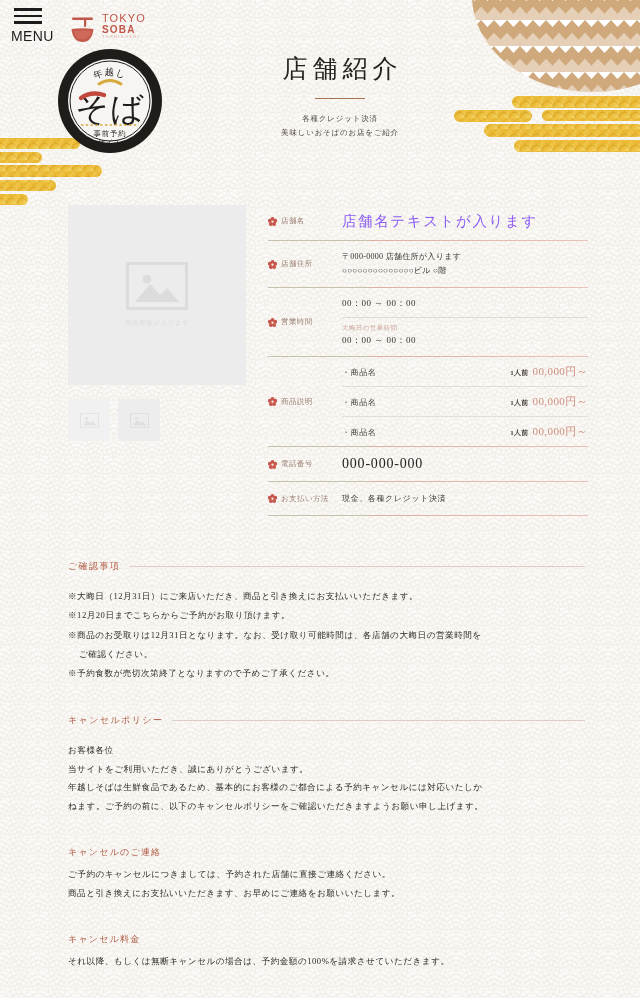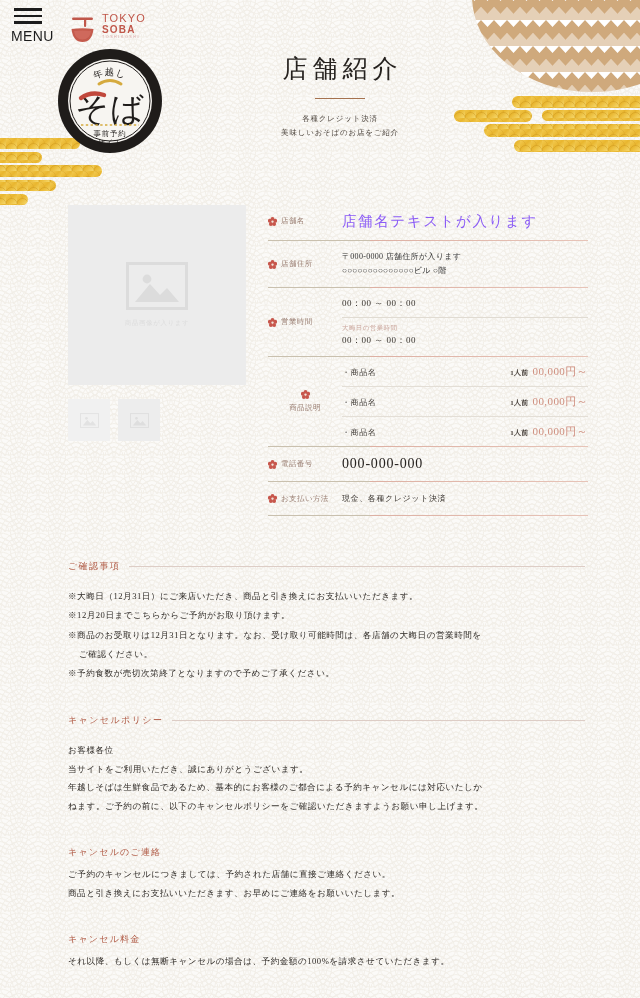--- a/index.html
+++ b/index.html
@@ -257,21 +257,21 @@
   }
   .hours-note-time {
     font-size: 9px;
     color: #3a3530;
     letter-spacing: 0.5px;
     margin-top: 1px;
   }
 
   
   .info-row.products { padding: 0; align-items: stretch; }
-  .info-row.products .info-label { align-self: center; flex-direction: column; }
+  .info-row.products .info-label { align-self: center; }
   #product-list { flex: 1; }
   .product-item {
     display: flex;
     justify-content: space-between;
     align-items: baseline;
     padding: 7px 0;
     border-bottom: 1px solid #e3ded6;
   }
   .product-item:last-child { border-bottom: none; }
   .product-name {

